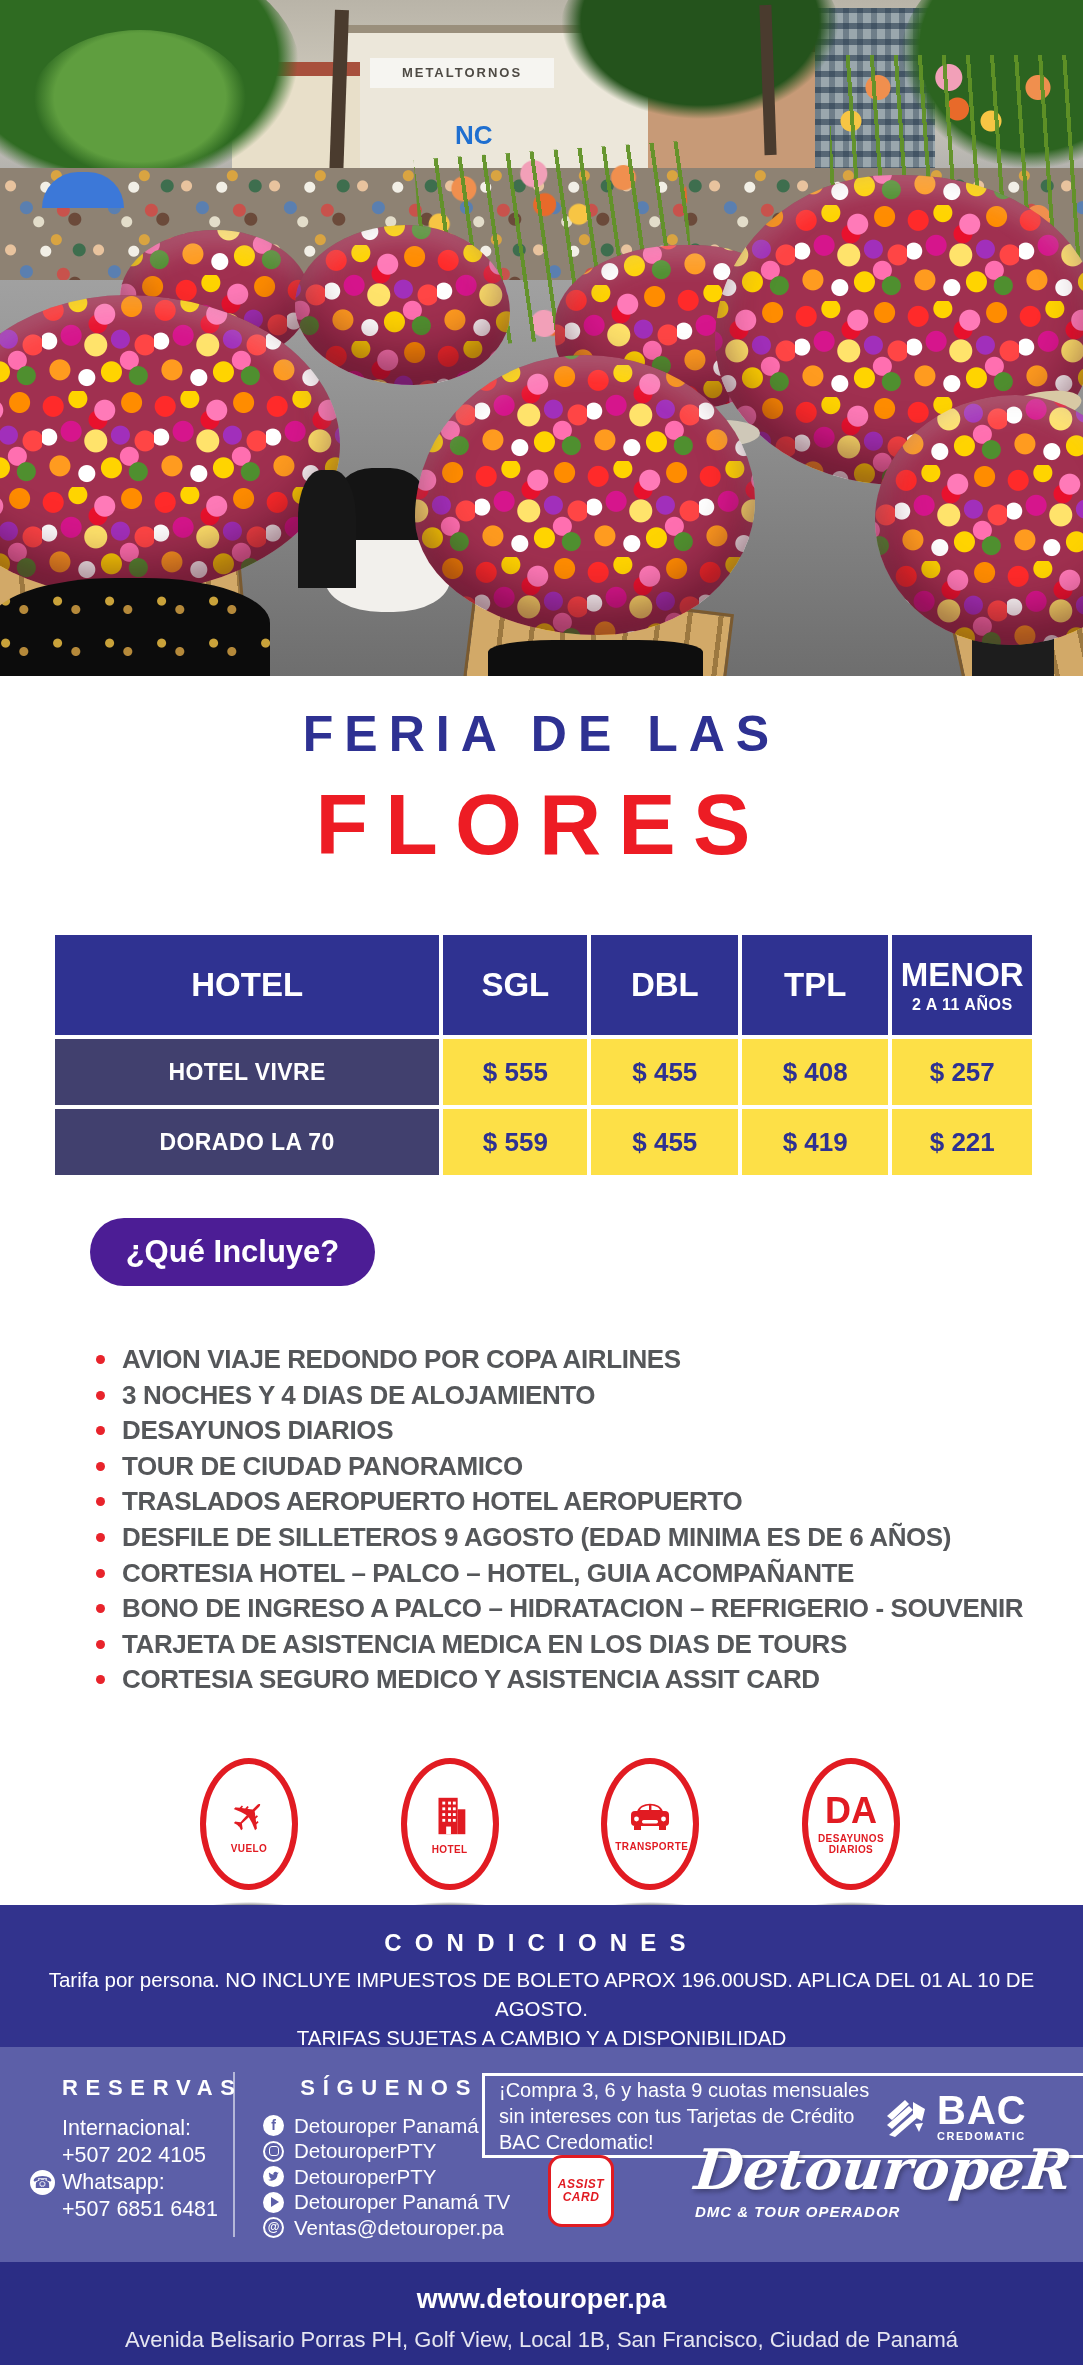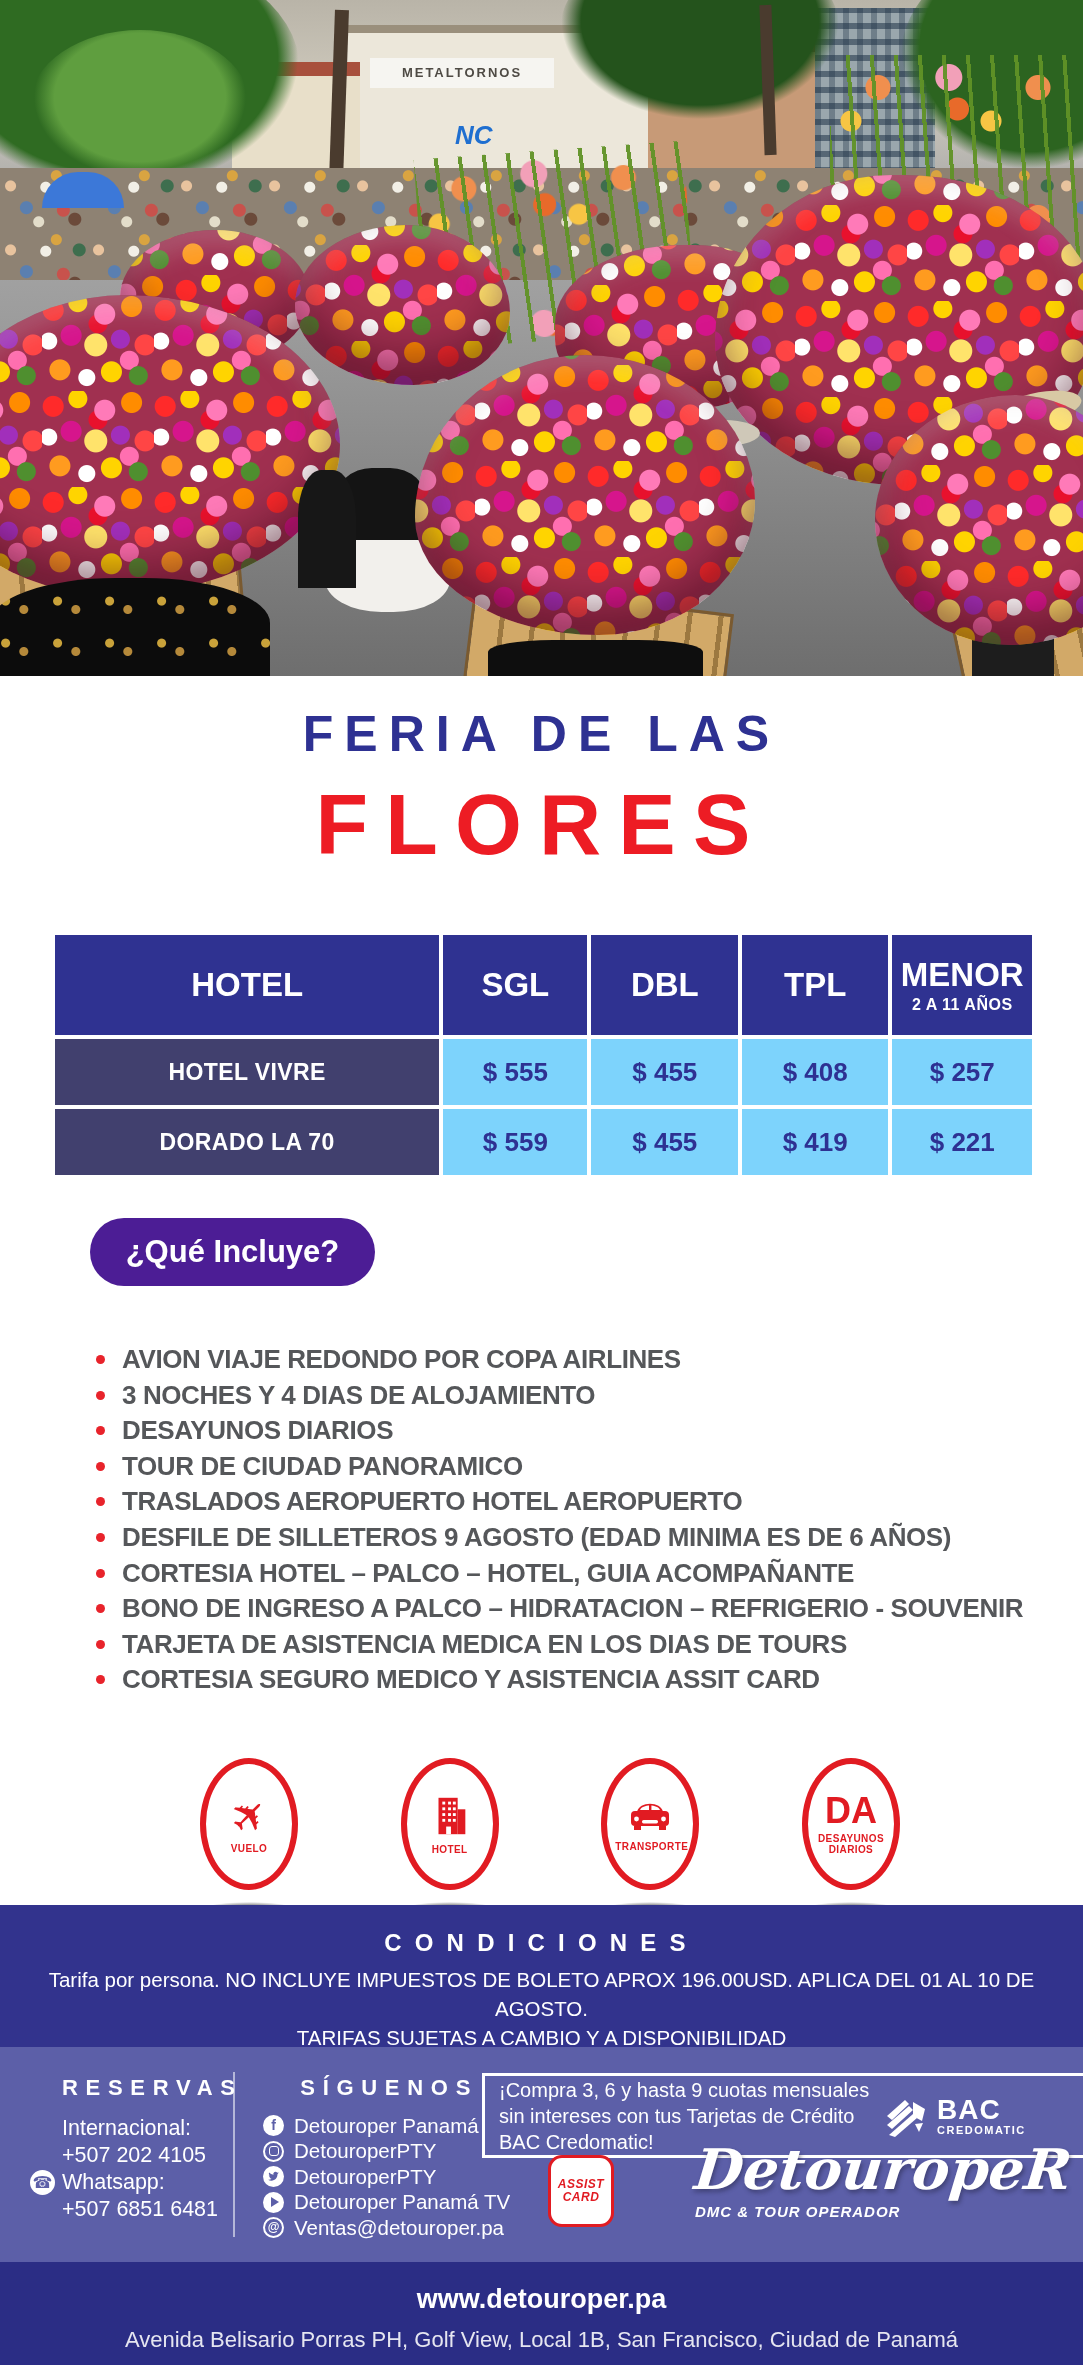--- a/index.html
+++ b/index.html
@@ -11,21 +11,21 @@
          background:linear-gradient(180deg,#b9b4a8 0,#cfcabd 14%,#a8a8a8 30%,#9c9c9c 48%,#848484 75%,#6e6e6e 100%);}
   .building{position:absolute;}
   .b1{left:340px;top:25px;width:330px;height:150px;background:#ece7da;border-top:8px solid #9a8f7c;}
   .b2{left:648px;top:42px;width:175px;height:130px;background:#c79a77;border-top:10px solid #8f4434;}
   .b3{left:815px;top:8px;width:120px;height:165px;background:#9aa7ad;
       background-image:repeating-linear-gradient(0deg,rgba(30,50,70,.55) 0 6px,transparent 6px 16px),
                        repeating-linear-gradient(90deg,rgba(30,50,70,.35) 0 6px,transparent 6px 14px);}
   .b4{left:232px;top:62px;width:128px;height:110px;background:#e8dfc9;border-top:14px solid #a8503c;}
   .sign{position:absolute;left:370px;top:58px;width:184px;height:30px;background:#f6f5f1;
         color:#4e4a44;font-size:13px;font-weight:bold;letter-spacing:2px;text-align:center;line-height:30px;}
-  .sign2{position:absolute;left:455px;top:120px;color:#1f6fd0;font-size:26px;font-weight:bold;font-style:italic;}
+  .sign2{position:absolute;left:455px;top:120px;color:#1f6fd0;font-size:26px;font-weight:bold;}
   .canopy{position:absolute;border-radius:50%;}
   .t1{left:-60px;top:-50px;width:360px;height:240px;background:radial-gradient(ellipse at 50% 45%,#2f6b22 0 62%,rgba(47,107,34,0) 70%);}
   .t1b{left:30px;top:30px;width:220px;height:150px;background:radial-gradient(ellipse at 50% 45%,#5f9e3f 0 55%,rgba(95,158,63,0) 68%);}
   .t2{left:560px;top:-60px;width:280px;height:180px;background:radial-gradient(ellipse at 50% 45%,#24531c 0 60%,rgba(36,83,28,0) 70%);}
   .t3{left:900px;top:-50px;width:260px;height:220px;background:radial-gradient(ellipse at 50% 45%,#2c6420 0 60%,rgba(44,100,32,0) 70%);}
   .trunk{position:absolute;background:#4a3b2e;}
   .tr1{left:332px;top:10px;width:14px;height:170px;transform:rotate(2deg);}
   .tr2{left:762px;top:5px;width:12px;height:150px;transform:rotate(-2deg);}
   .crowd{position:absolute;left:0;top:168px;width:1083px;height:112px;background-color:#8e8273;
      background-image:
@@ -99,21 +99,21 @@
   .title1{font-size:50px;font-weight:bold;letter-spacing:.22em;margin:0;line-height:84px;}
   .title2{font-size:86px;font-weight:bold;letter-spacing:.2em;margin:0;line-height:96px;color:#ed1c24;}
 
   
   .pricing{position:absolute;left:55px;top:935px;width:973px;}
   .prow{display:grid;grid-template-columns:39.5% 14.8% 15.1% 15% 14.4%;column-gap:4px;margin-bottom:4px;}
   .prow > div{display:flex;flex-direction:column;align-items:center;justify-content:center;}
   .hc{background:#2f3291;color:#fff;font-weight:bold;font-size:33px;height:100px;}
   .hc .sub{font-size:16px;font-weight:bold;margin-top:2px;letter-spacing:.5px;}
   .rowlabel{background:#41406e;color:#fff;font-weight:bold;font-size:23px;letter-spacing:.4px;height:66px;}
-  .pricecell{background:#7dd3fc;color:#2e3192;font-weight:bold;font-size:26px;height:66px;}
+  .pricecell{background:#fde047;color:#2e3192;font-weight:bold;font-size:26px;height:66px;}
 
   
   .qbtn{position:absolute;left:90px;top:1218px;width:285px;height:68px;background:#4c1d95;border:none;
         border-radius:34px;color:#fff;font-weight:bold;font-size:31px;font-family:"Liberation Sans",sans-serif;
         cursor:pointer;}
   .includes{position:absolute;left:88px;top:1342px;width:940px;margin:0;padding:0;list-style:none;}
   .includes li{position:relative;padding-left:34px;font-size:26px;color:#55575a;font-weight:bold;
                line-height:35.6px;letter-spacing:-0.4px;}
   .includes li::before{content:"";position:absolute;left:8px;top:13px;width:9px;height:9px;border-radius:50%;background:#e8232b;}
 
@@ -150,21 +150,21 @@
   .sicon{width:21px;height:21px;border-radius:50%;background:#fff;color:#5c5fa8;flex:none;box-sizing:border-box;
          display:flex;align-items:center;justify-content:center;font-weight:bold;font-size:14px;line-height:21px;}
   .sicon.ring{background:transparent;border:2px solid #fff;color:#fff;font-size:12px;}
   .ig-inner{width:10px;height:10px;border:1.6px solid #fff;border-radius:3px;box-sizing:border-box;}
   .yt-inner{width:0;height:0;border-left:8px solid #5c5fa8;border-top:5px solid transparent;border-bottom:5px solid transparent;margin-left:2px;}
   .bacbox{position:absolute;left:482px;top:26px;width:636px;height:85px;border:3px solid #fff;box-sizing:border-box;
           display:flex;align-items:center;}
   .bactext{font-size:20px;line-height:26px;padding-left:14px;width:380px;}
   .baclogo{display:flex;align-items:center;gap:8px;margin-left:6px;}
   .bacword{line-height:1;}
-  .bacword .b1t{font-size:28px;font-weight:bold;letter-spacing:1px;}
+  .bacword .b1t{font-size:40px;font-weight:bold;letter-spacing:1px;}
   .bacword .b2t{font-size:11px;font-weight:bold;letter-spacing:1.5px;margin-top:1px;}
   .assist{position:absolute;left:548px;top:108px;width:66px;height:72px;background:#fff;border:3px solid #e11b22;
           border-radius:14px;box-sizing:border-box;display:flex;flex-direction:column;align-items:center;justify-content:center;}
   .assist span{color:#e11b22;font-weight:bold;font-style:italic;font-size:12px;line-height:13px;letter-spacing:.5px;}
   .brand{position:absolute;left:695px;top:92px;width:330px;}
   .brandscript{font-family:"DejaVu Serif",serif;font-style:italic;font-weight:bold;font-size:56px;line-height:60px;
                transform:skewX(-6deg);text-shadow:2px 3px 4px rgba(30,30,60,.45);}
   .brandtag{font-size:15px;font-weight:bold;font-style:italic;letter-spacing:1px;margin-top:4px;}
 
   

